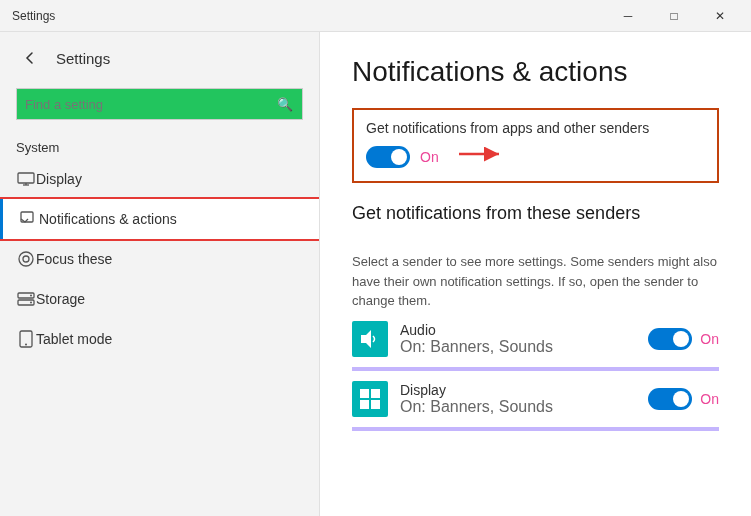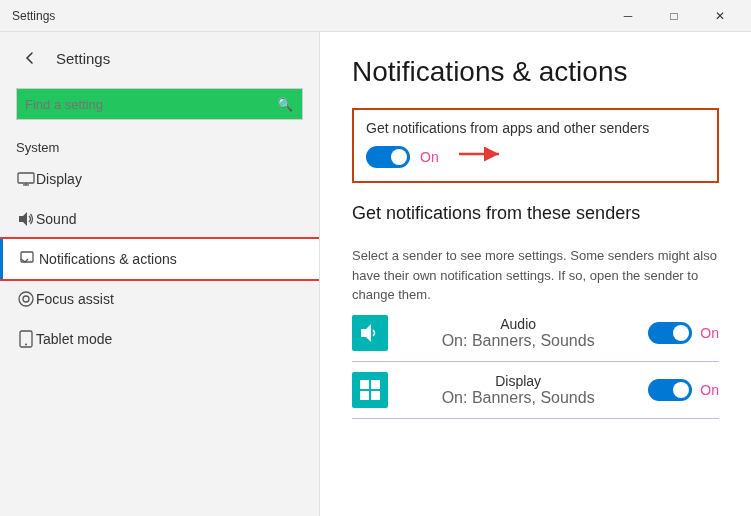--- a/index.html
+++ b/index.html
@@ -211,38 +211,37 @@
       margin-left: 8px;
       color: #e53935;
       font-size: 20px;
     }
 
     
     .senders-title {
       font-size: 18px;
       font-weight: 400;
       color: #1a1a1a;
-      margin-bottom: 22px;
+      margin-bottom: 28px;
     }
 
     .senders-description {
       font-size: 13px;
       color: #555;
       line-height: 1.5;
     }
 
     
     .app-item {
       display: flex;
       align-items: center;
       padding: 10px 0;
-      border-bottom: 1px solid #c4b5fd;
+      border-bottom: 4px solid #c4b5fd;
       gap: 12px;
       cursor: pointer;
-      text-align: center;
     }
 
     .app-icon {
       width: 36px;
       height: 36px;
       background: #00b4b4;
       display: flex;
       align-items: center;
       justify-content: center;
       flex-shrink: 0;
@@ -311,52 +310,53 @@
       <div class="item-icon">
         <svg width="18" height="14" viewBox="0 0 18 14" fill="none" stroke="#555" stroke-width="1.3">
           <rect x="1" y="1" width="16" height="10" rx="1"></rect>
           <line x1="6" y1="13" x2="12" y2="13"></line>
           <line x1="9" y1="11" x2="9" y2="13"></line>
         </svg>
       </div>
       <span class="item-label">Display</span>
     </div>
 
-    <div class="sidebar-item">
-      <div class="item-icon">
-        <svg width="18" height="16" viewBox="0 0 18 16" fill="none" stroke="#555" stroke-width="1.3">
-          <polygon points="2,5 6,5 10,1 10,15 6,11 2,11" fill="#555" stroke="none"></polygon>
-          <path d="M12 5 Q15 8 12 11" stroke="#555" stroke-width="1.3" fill="none"></path>
-          <path d="M13.5 3 Q17.5 8 13.5 13" stroke="#555" stroke-width="1.3" fill="none"></path>
-        </svg>
-      </div>
-      <span class="item-label">Sound</span>
-    </div>
 
     <div class="sidebar-item active">
       <div class="item-icon">
         <svg width="18" height="16" viewBox="0 0 18 16" fill="none" stroke="#555" stroke-width="1.3">
           <rect x="1" y="1" width="12" height="10" rx="1"></rect>
           <polyline points="1,8 5,11 8,8"></polyline>
         </svg>
       </div>
       <span class="item-label">Notifications &amp; actions</span>
     </div>
 
     <div class="sidebar-item">
       <div class="item-icon">
         <svg width="18" height="18" viewBox="0 0 18 18" fill="none" stroke="#555" stroke-width="1.3">
           <circle cx="9" cy="9" r="7"></circle>
           <circle cx="9" cy="9" r="3"></circle>
         </svg>
       </div>
-      <span class="item-label">Focus assist</span>
-    </div>
-
-
+      <span class="item-label">Focus these</span>
+    </div>
+
+
+    <div class="sidebar-item">
+      <div class="item-icon">
+        <svg width="18" height="14" viewBox="0 0 18 14" fill="none" stroke="#555" stroke-width="1.3">
+          <rect x="1" y="1" width="16" height="5" rx="1"></rect>
+          <rect x="1" y="8" width="16" height="5" rx="1"></rect>
+          <circle cx="14" cy="3.5" r="1" fill="#555" stroke="none"></circle>
+          <circle cx="14" cy="10.5" r="1" fill="#555" stroke="none"></circle>
+        </svg>
+      </div>
+      <span class="item-label">Storage</span>
+    </div>
 
     <div class="sidebar-item">
       <div class="item-icon">
         <svg width="14" height="18" viewBox="0 0 14 18" fill="none" stroke="#555" stroke-width="1.3">
           <rect x="1" y="1" width="12" height="16" rx="1.5"></rect>
           <circle cx="7" cy="14.5" r="1" fill="#555" stroke="none"></circle>
         </svg>
       </div>
       <span class="item-label">Tablet mode</span>
     </div>

